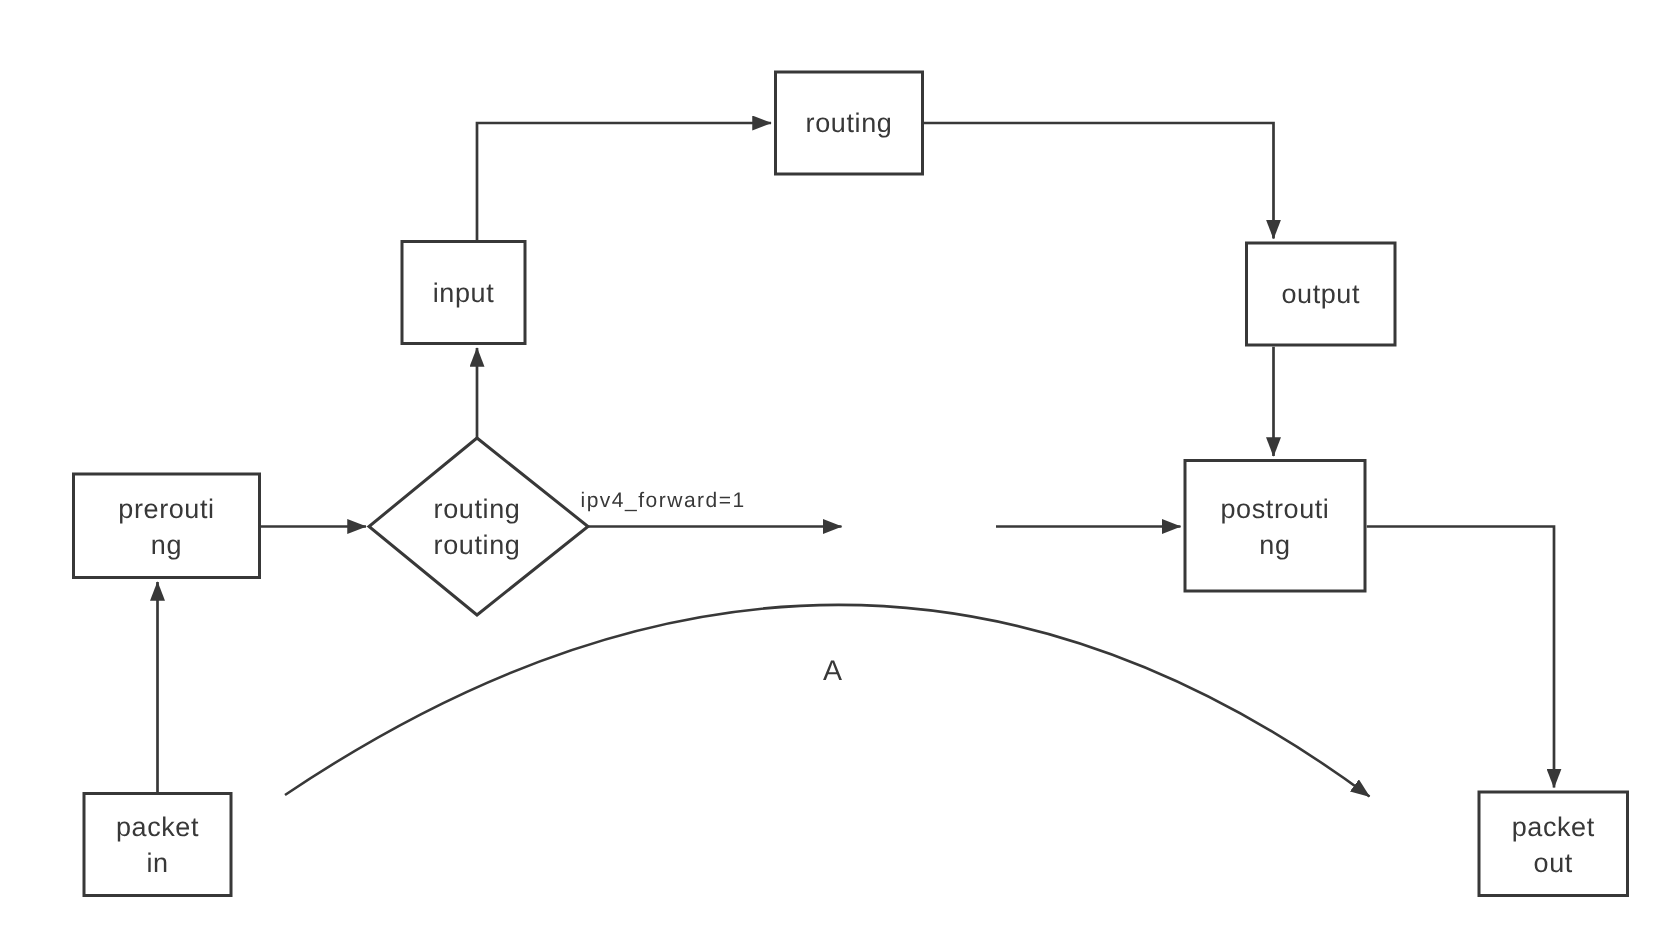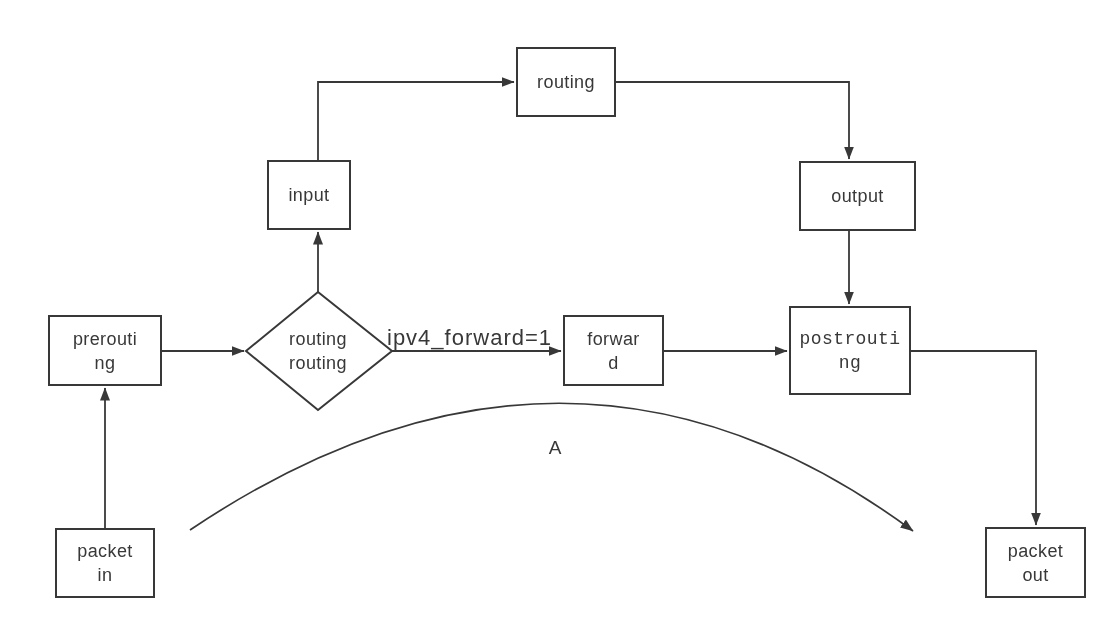--- a/index.html
+++ b/index.html
@@ -28,48 +28,48 @@
     background: #ffffff;
     display: flex;
     flex-direction: column;
     align-items: center;
     justify-content: center;
     font-size: 18px;
     line-height: 24px;
     letter-spacing: 0.4px;
     text-align: center;
   }
-  .node-prerouting  { left: 48px;  top: 315px; width: 114px; height: 71px; }
+  .node-prerouting  { left: 48px;  top: 315px; width: 126px; height: 71px; }
   .node-packet-in   { left: 55px;  top: 528px; width: 100px; height: 70px; }
   .node-input       { left: 267px; top: 160px; width: 84px; height: 70px; }
   .node-routing     { left: 516px; top: 47px;  width: 100px; height: 70px; }
-  .node-output      { left: 799px; top: 161px; width: 117px; height: 70px; align-items: center; }
+  .node-output      { left: 830px; top: 161px; width: 101px; height: 70px; align-items: center; }
   .node-forward     { left: 563px; top: 315px; width: 101px; height: 71px; }
-  .node-postrouting { left: 789px; top: 306px; width: 122px; height: 89px; font-family: Liberation Mono, monospace; }
+  .node-postrouting { left: 789px; top: 306px; width: 122px; height: 89px; }
   .node-packet-out  { left: 985px; top: 527px; width: 101px; height: 71px; }
   .diamond-text {
     position: absolute;
     left: 246px;
     top: 327px;
     width: 144px;
     height: 48px;
     display: flex;
     flex-direction: column;
     align-items: center;
     justify-content: center;
     font-size: 18px;
     line-height: 24px;
     letter-spacing: 0.4px;
     text-align: center;
   }
   .edge-label {
     position: absolute;
     left: 387px;
     top: 325px;
-    font-size: 22px;
+    font-size: 14px;
     letter-spacing: 1px;
     white-space: nowrap;
   }
   .curve-label {
     position: absolute;
     left: 544px;
     top: 437px;
     width: 22px;
     font-size: 19px;
     text-align: center;
@@ -125,24 +125,20 @@
   </div>
 
   <div class="node node-routing">
     <div>routing</div>
   </div>
 
   <div class="node node-output">
     <div>output</div>
   </div>
 
-  <div class="node node-forward">
-    <div>forwar</div>
-    <div>d</div>
-  </div>
 
   <div class="node node-postrouting">
     <div>postrouti</div>
     <div>ng</div>
   </div>
 
   <div class="node node-packet-out">
     <div>packet</div>
     <div>out</div>
   </div>

